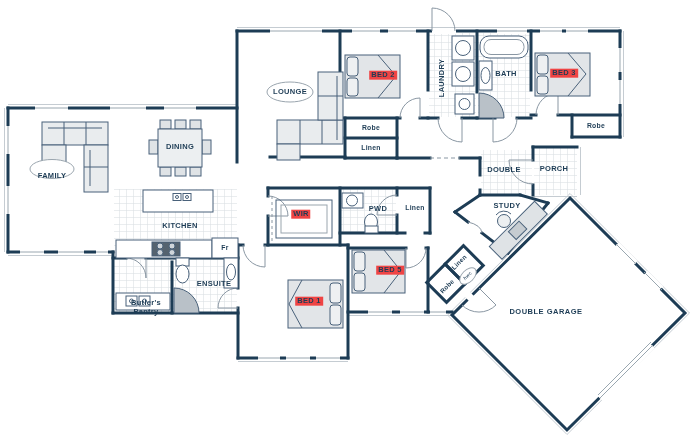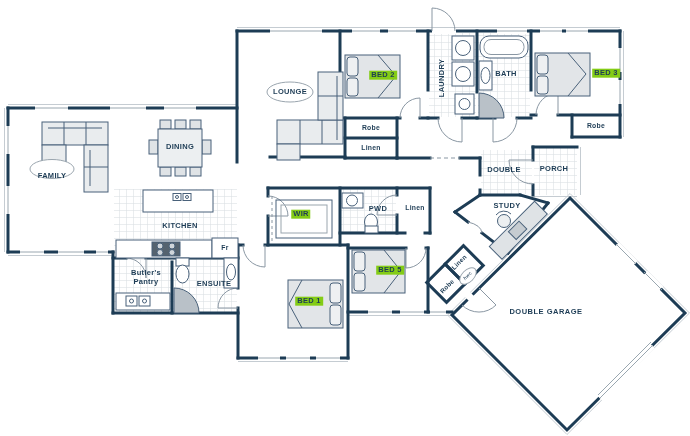--- a/index.html
+++ b/index.html
@@ -3,25 +3,25 @@
 <meta charset="utf-8">
 <title>Floor Plan</title>
 <style>
   html,body{margin:0;padding:0;background:#fff;}
   #plan{position:relative;width:690px;height:436px;background:#fff;overflow:hidden;
         font-family:"Liberation Sans", sans-serif;}
   #plan svg{position:absolute;left:0;top:0;}
   .lbl{position:absolute;transform:translate(-50%,-50%);color:#1d3c55;font-size:7.5px;
        font-weight:700;letter-spacing:.3px;white-space:nowrap;line-height:1.15;text-align:center;}
   .lbl.small{font-size:6.8px;}
-  .lbl.tag{background:#84cc16;padding:0 2px;}
+  .lbl.tag{background:#ef4444;padding:0 2px;}
   .lbl.rot90{transform:translate(-50%,-50%) rotate(-90deg);}
   .lbl.rot45{transform:translate(-50%,-50%) rotate(-45deg);font-size:6.3px;}
   .lbl.tiny{font-size:5px;font-style:italic;font-weight:400;transform:translate(-50%,-50%) rotate(-45deg);}
-  .lbl.wrap{white-space:normal;width:46px;}
+  .lbl.wrap{white-space:normal;width:46px;margin-top:30px;}
 </style>
 </head>
 <body>
 
 <div id="plan">
 <svg width="690" height="436" viewBox="0 0 690 436">
   <defs>
     <pattern id="tile" width="7" height="7" patternUnits="userSpaceOnUse">
       <path d="M7 0H0V7" fill="none" stroke="#d6dbdf" stroke-width="1"></path>
     </pattern>
@@ -351,21 +351,21 @@
 <span class="lbl small" style="left:225px;top:248px">Fr</span>
 <span class="lbl wrap" style="left:146px;top:278px">Butler's Pantry</span>
 <span class="lbl" style="left:214px;top:284px">ENSUITE</span>
 <span class="lbl tag" style="left:301px;top:214px">WIR</span>
 <span class="lbl tag" style="left:309px;top:301px">BED 1</span>
 <span class="lbl tag" style="left:383px;top:75px">BED 2</span>
 <span class="lbl small" style="left:371px;top:128px">Robe</span>
 <span class="lbl small" style="left:371px;top:148px">Linen</span>
 <span class="lbl rot90" style="left:442px;top:78px">LAUNDRY</span>
 <span class="lbl" style="left:506px;top:74px">BATH</span>
-<span class="lbl tag" style="left:606px;top:73px">BED 3</span>
+<span class="lbl tag" style="left:564px;top:73px">BED 3</span>
 <span class="lbl small" style="left:596px;top:126px">Robe</span>
 <span class="lbl" style="left:378px;top:209px">PWD</span>
 <span class="lbl small" style="left:415px;top:208px">Linen</span>
 <span class="lbl" style="left:504px;top:170px">DOUBLE</span>
 <span class="lbl" style="left:554px;top:169px">PORCH</span>
 <span class="lbl" style="left:507px;top:206px">STUDY</span>
 <span class="lbl tag" style="left:390px;top:270px">BED 5</span>
 <span class="lbl rot45" style="left:459px;top:262px">Linen</span>
 <span class="lbl tiny" style="left:468px;top:276px">hwc</span>
 <span class="lbl rot45" style="left:447px;top:286px">Robe</span>

